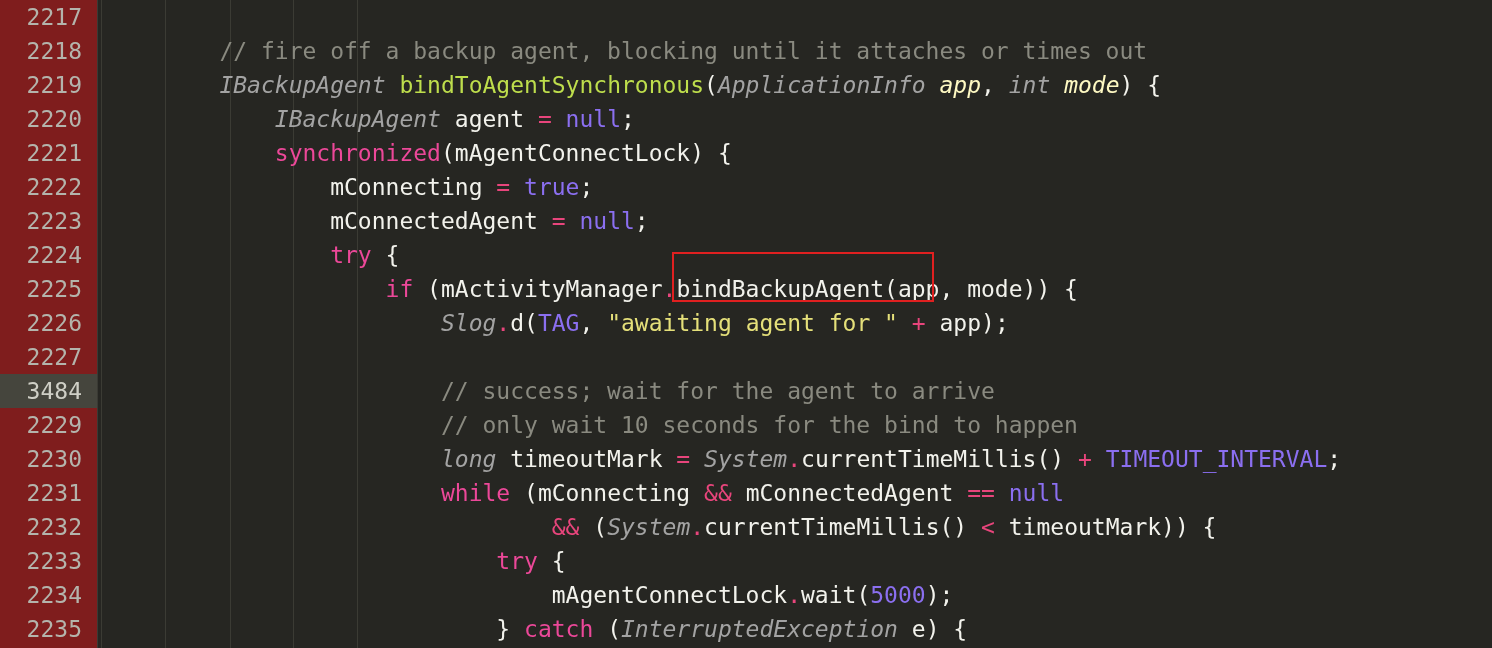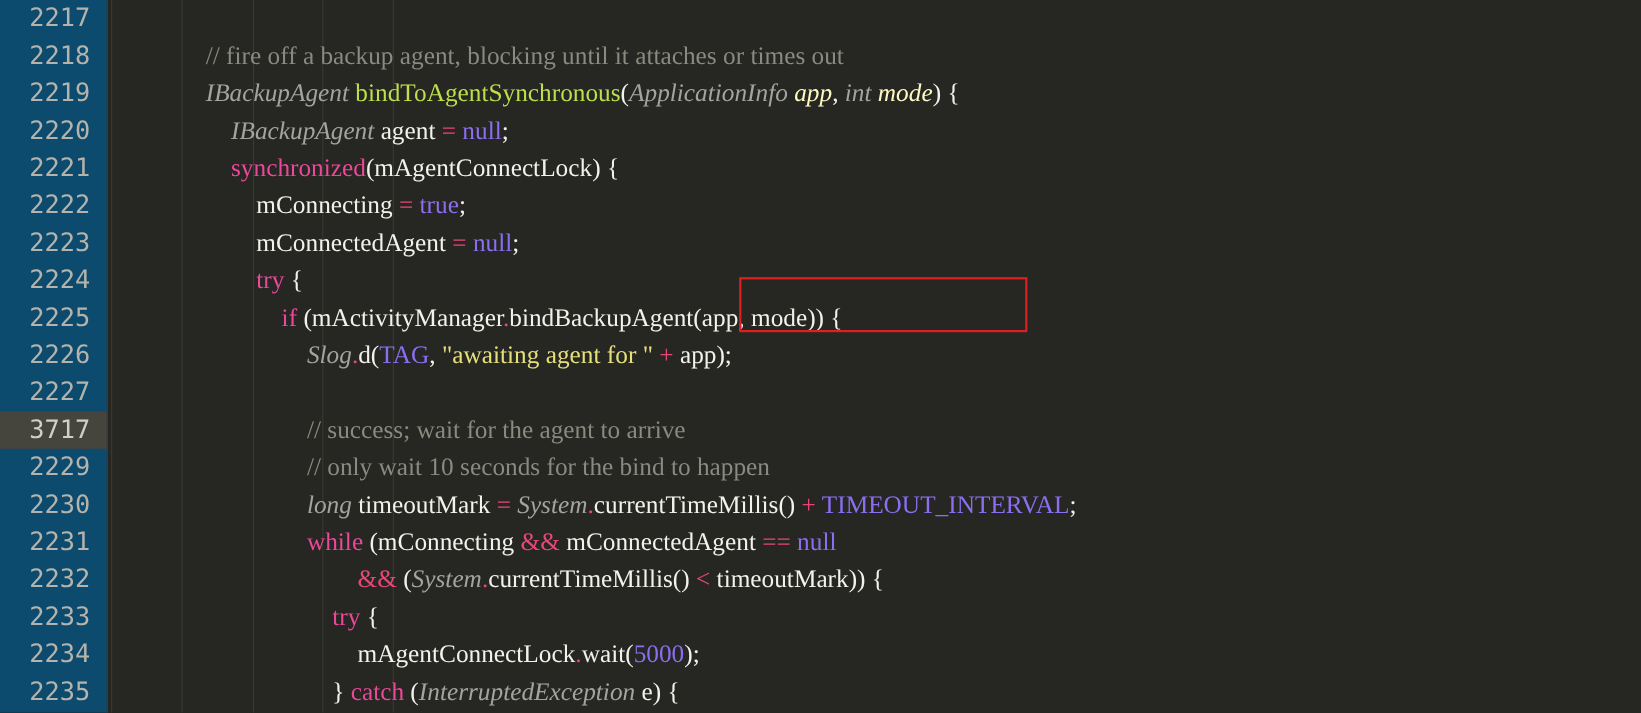--- a/index.html
+++ b/index.html
@@ -13,21 +13,21 @@
     position:relative;
     width:1492px; height:648px;
     background:#262622;
     display:flex;
   }
 
   
   #gutter {
     position:relative;
     width:98px; height:648px;
-    background:#0c4a6e;
+    background:#7f1d1d;
     flex:0 0 98px;
     z-index:3;
   }
   #gutter::after {
     content:"";
     position:absolute; top:0; right:0;
     width:1px; height:648px;
     background:#3a3a34;
   }
   .ln {
@@ -56,21 +56,20 @@
     background:#3b3b34;
     z-index:0;
   }
   #code {
     position:relative;
     z-index:1;
     padding-left:66px;
     font-size:23px;
     line-height:34px;
     white-space:pre;
-    font-family:Liberation Serif, serif;
   }
   .line {
     height:34px; line-height:34px;
     white-space:pre;
     font-size:23px;
   }
 
   
   .t-plain   { color:#f2f2ec; }
   .t-comment { color:#8a8a80; }
@@ -105,21 +104,21 @@
       <div class="ln">2218</div>
       <div class="ln">2219</div>
       <div class="ln">2220</div>
       <div class="ln">2221</div>
       <div class="ln">2222</div>
       <div class="ln">2223</div>
       <div class="ln">2224</div>
       <div class="ln">2225</div>
       <div class="ln">2226</div>
       <div class="ln">2227</div>
-      <div class="ln active">3717</div>
+      <div class="ln active">3484</div>
       <div class="ln">2229</div>
       <div class="ln">2230</div>
       <div class="ln">2231</div>
       <div class="ln">2232</div>
       <div class="ln">2233</div>
       <div class="ln">2234</div>
       <div class="ln">2235</div>
     </div>
 
   <div id="codewrap">

